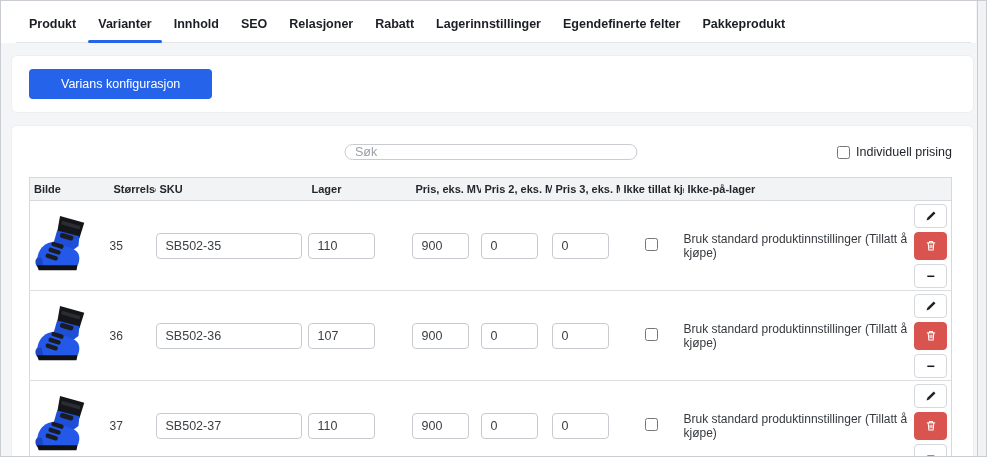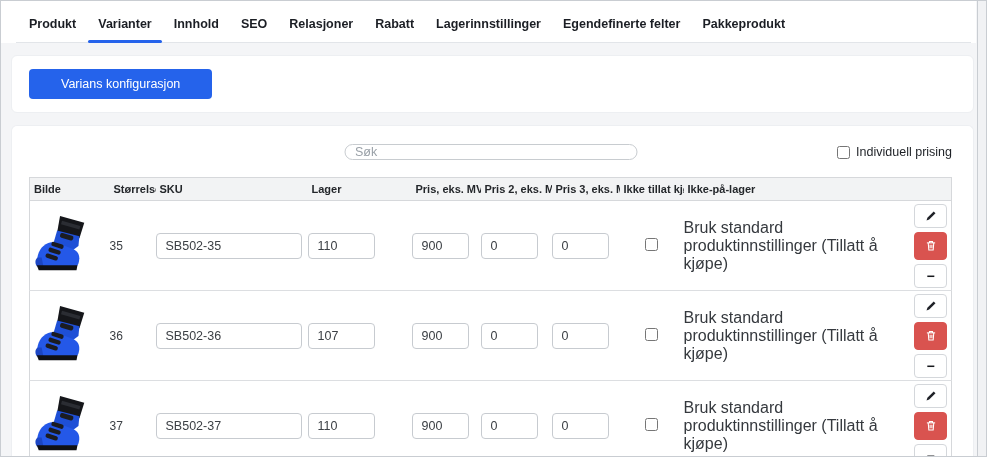--- a/index.html
+++ b/index.html
@@ -112,21 +112,21 @@
     height: 26px; border: 1px solid #c7cbd0; border-radius: 4px;
     padding: 0 9px; font-size: 12.5px; color: #3c4045;
     font-family: inherit; outline: none; background: #fff;
   }
   .input-sku   { width: 146px; }
   .input-stock { width: 67px; }
   .input-price { width: 57px; }
 
   .td-check { text-align: center; }
   .td-check input { width: 13px; height: 13px; }
-  .td-status { font-size: 16px; color: #35393e; padding-left: 5px; }
+  .td-status { font-size: 12px; color: #35393e; padding-left: 5px; }
 
   .td-actions { }
   .actions {
     display: flex; flex-direction: column; align-items: flex-end;
     gap: 4px; padding-right: 4px;
   }
   .icon-btn {
     width: 33px; height: 24px;
     background: #fff; border: 1px solid #d4d7db; border-radius: 4px;
     display: flex; align-items: center; justify-content: center;

